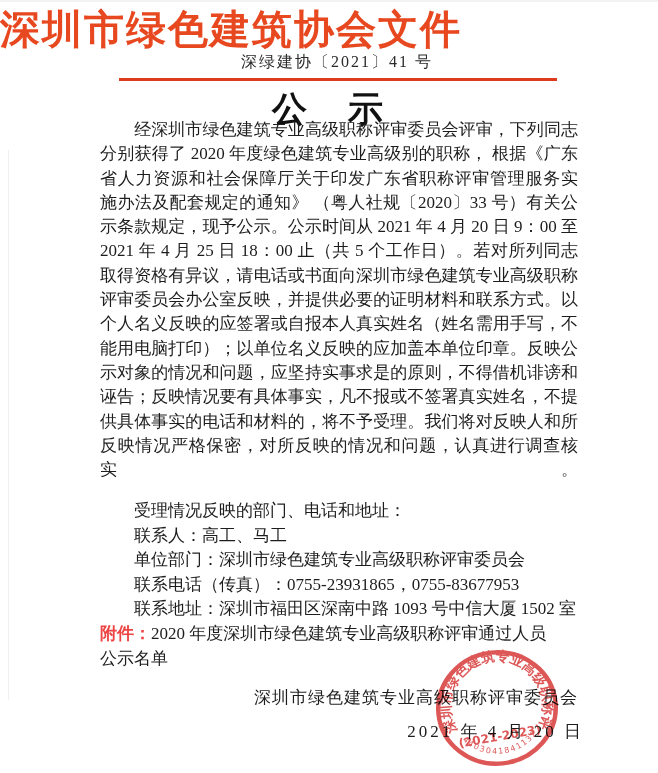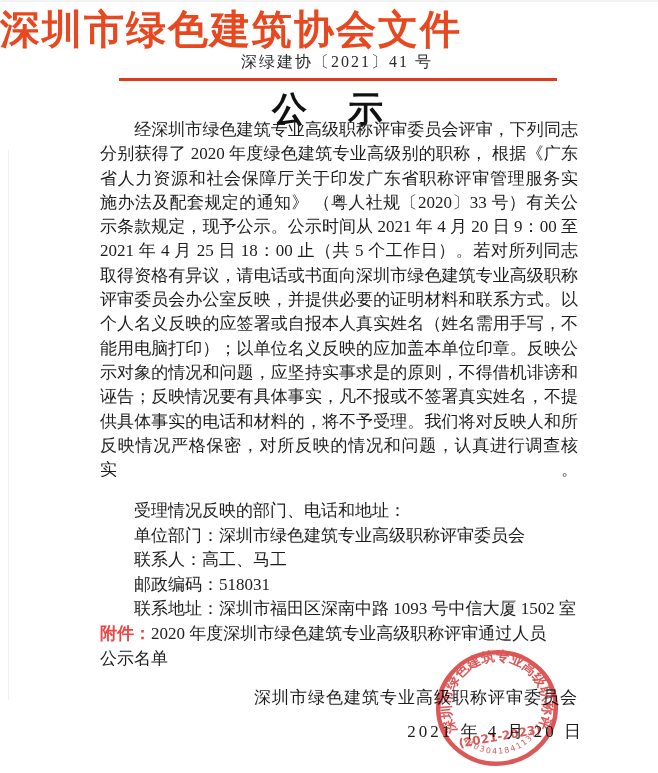--- a/index.html
+++ b/index.html
@@ -75,23 +75,23 @@
 评审委员会办公室反映，并提供必要的证明材料和联系方式。以
 个人名义反映的应签署或自报本人真实姓名（姓名需用手写，不
 能用电脑打印）；以单位名义反映的应加盖本单位印章。反映公
 示对象的情况和问题，应坚持实事求是的原则，不得借机诽谤和
 诬告；反映情况要有具体事实，凡不报或不签署真实姓名，不提
 供具体事实的电话和材料的，将不予受理。我们将对反映人和所
 反映情况严格保密，对所反映的情况和问题，认真进行调查核实。</div>
 
   <div class="info-block">
     <div class="info-line">受理情况反映的部门、电话和地址：</div>
+    <div class="info-line">联系人：高工、马工</div>
     <div class="info-line">单位部门：深圳市绿色建筑专业高级职称评审委员会</div>
-    <div class="info-line">联系人：高工、马工</div>
-    <div class="info-line">邮政编码：518031</div>
+    <div class="info-line">联系电话（传真）：0755-23931865，0755-83677953</div>
     <div class="info-line">联系地址：深圳市福田区深南中路 1093 号中信大厦 1502 室</div>
     <div class="attachment"><span class="att-label">附件：</span><span>2020 年度深圳市绿色建筑专业高级职称评审通过人员
 公示名单</span></div>
   </div>
 
   <div class="signature">深圳市绿色建筑专业高级职称评审委员会</div>
   <div class="sign-date">2021 年 4 月 20 日</div>
 
   <div class="seal">
     <svg width="126" height="120" viewBox="0 0 120 114">

